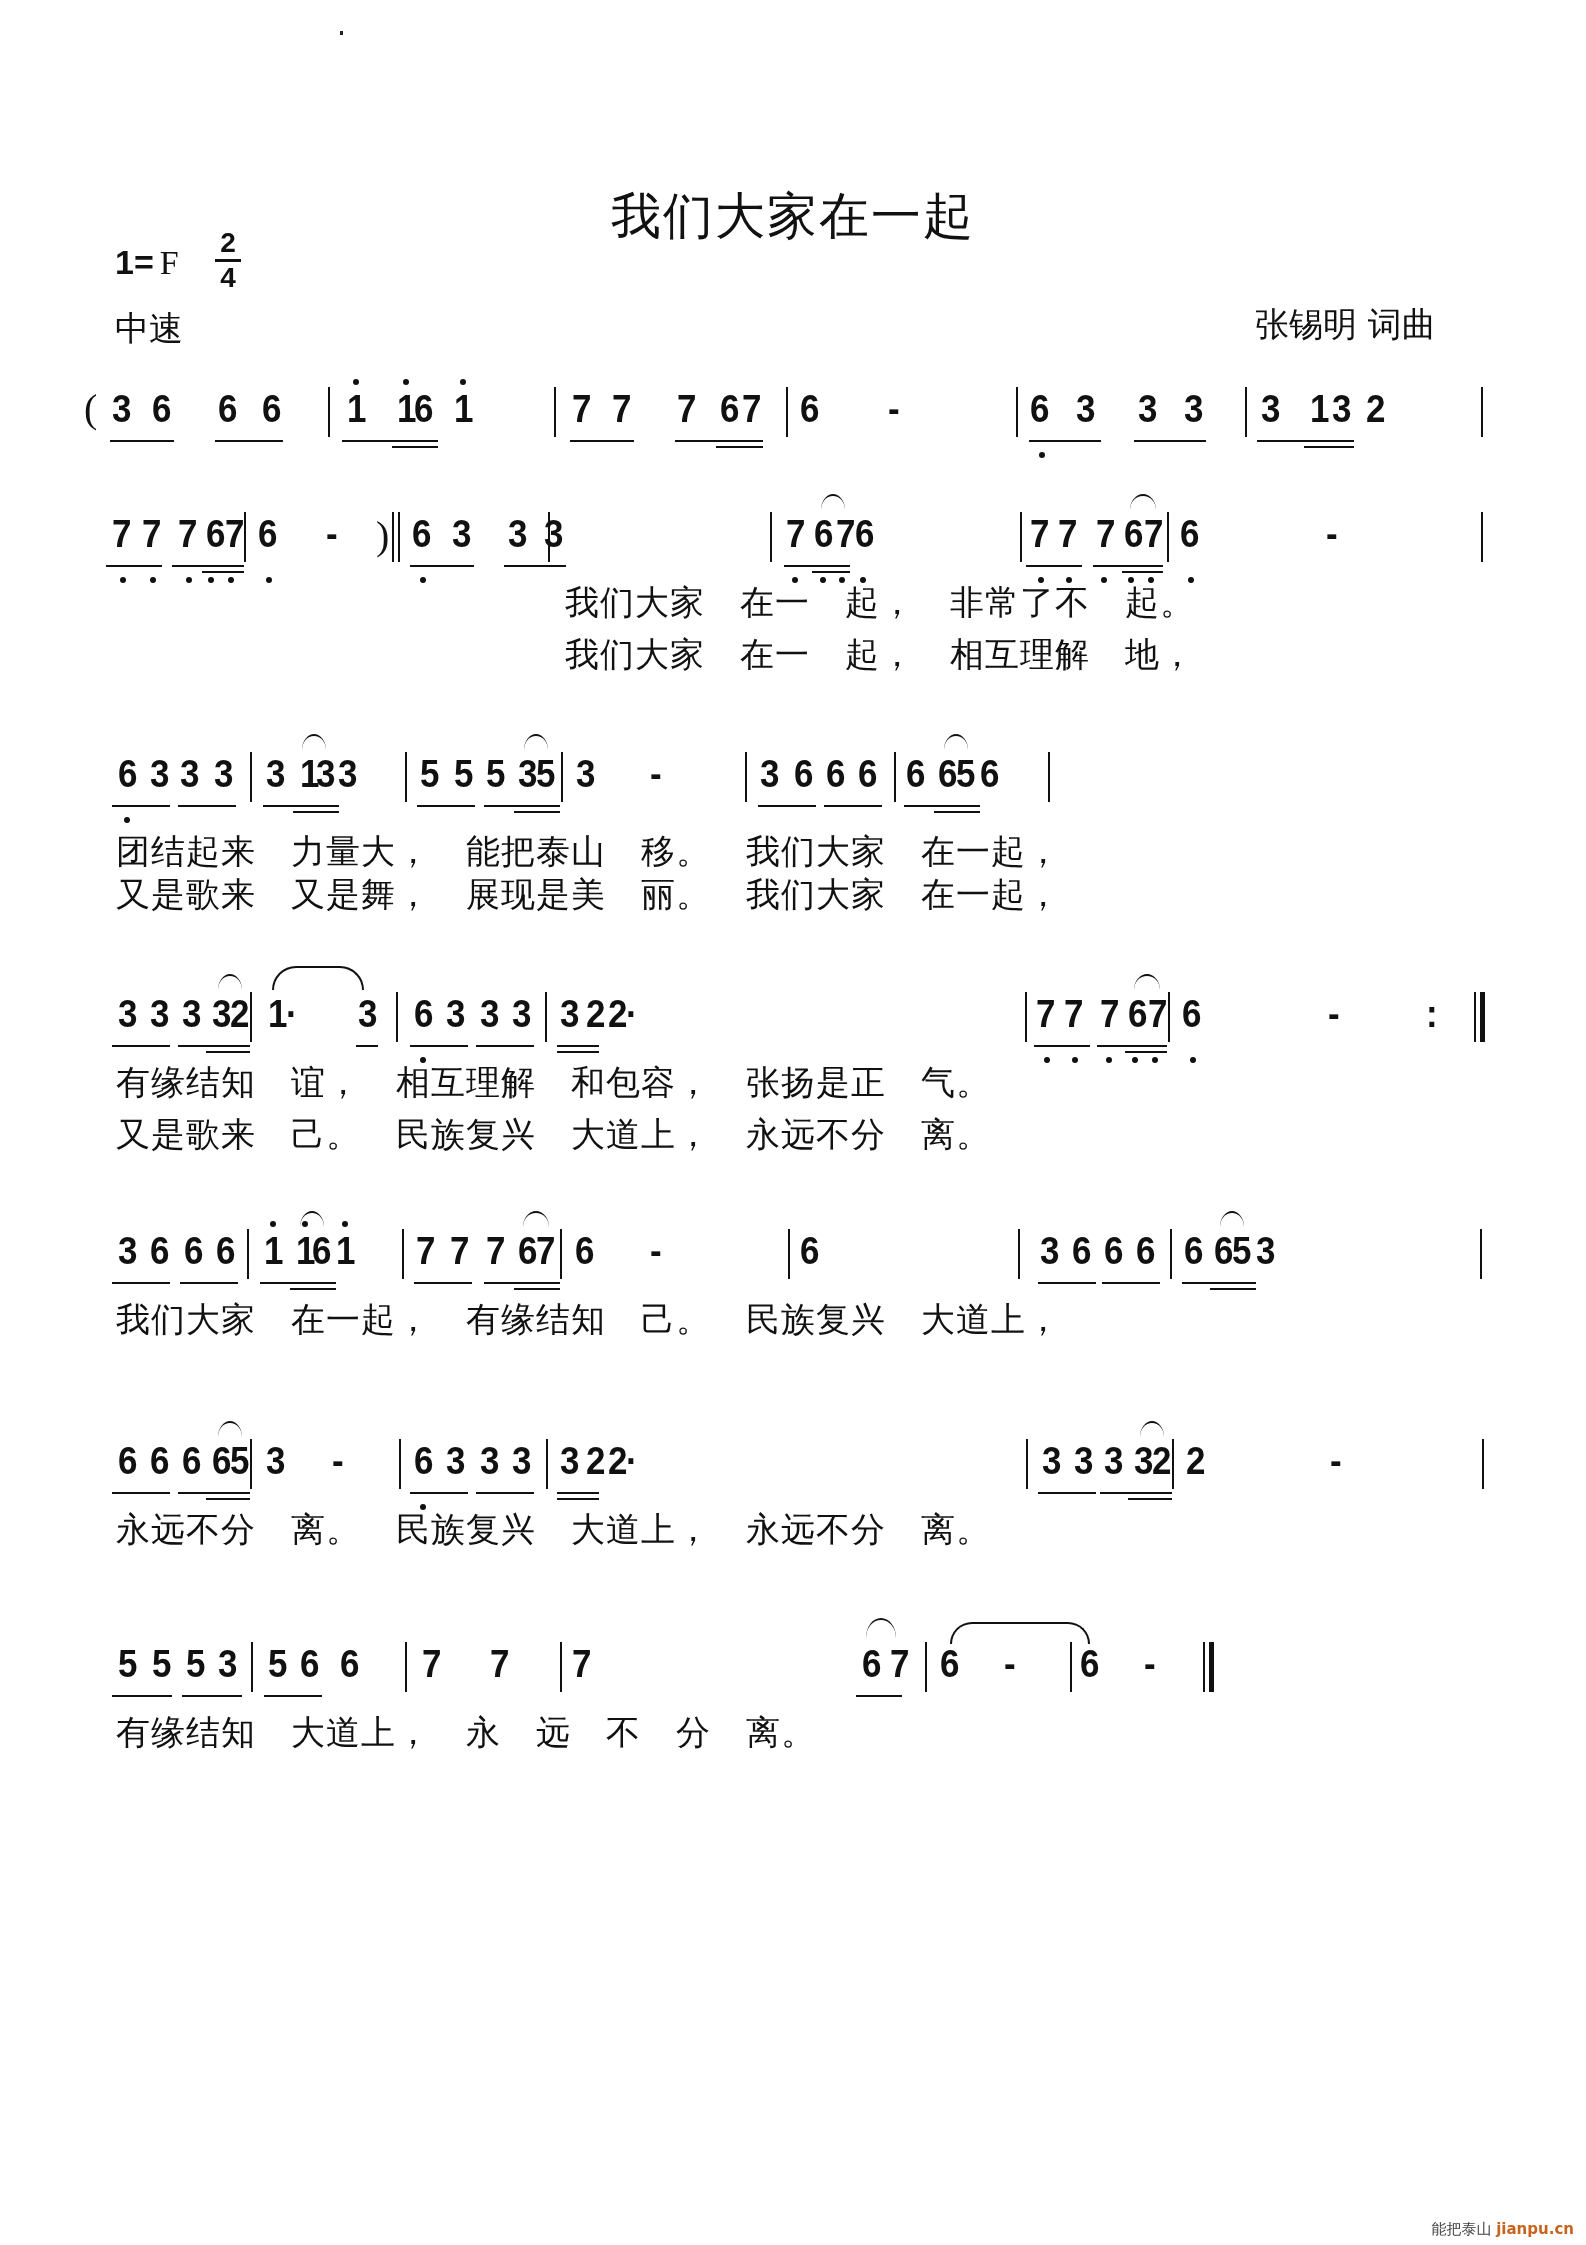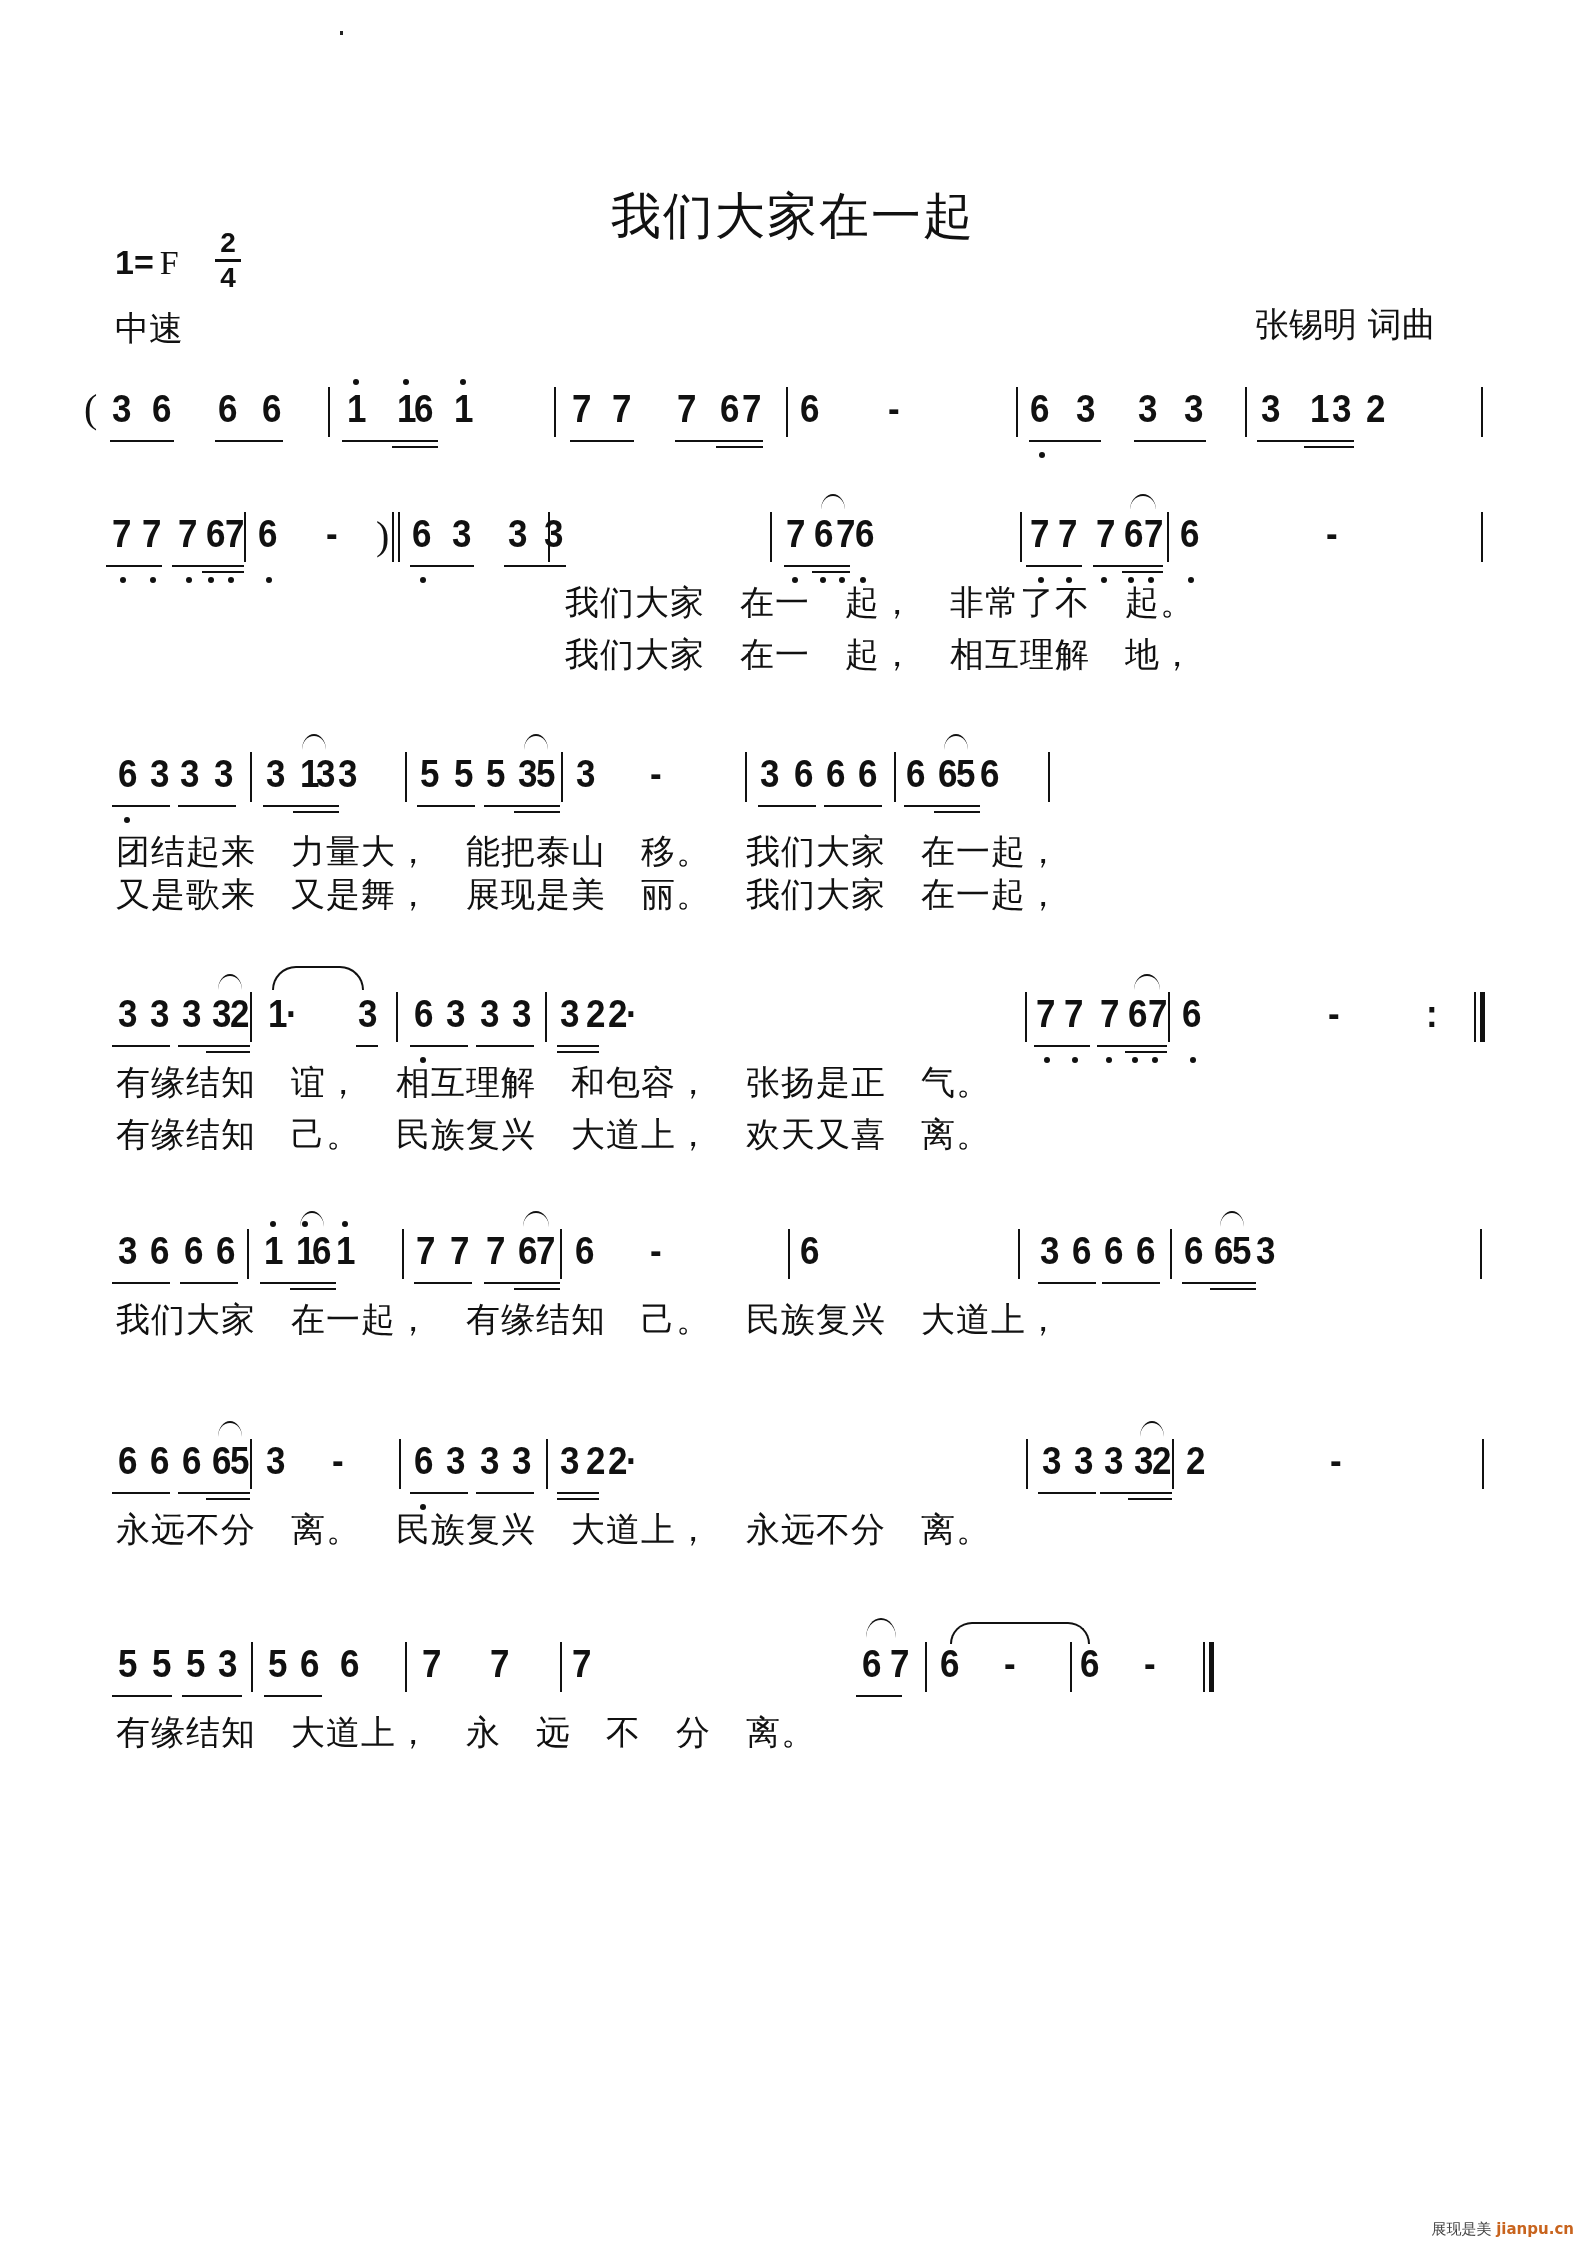--- a/index.html
+++ b/index.html
@@ -261,21 +261,21 @@
     <div class="ul2" style="left:1125px;width:42px;"></div>
   <div class="bar" style="left:1168px;"></div>
   <span class="tok" style="left:1182px;">6</span>
     <div class="dotb" style="left:1190px;"></div>
   <span class="tok" style="left:1328px;">-</span>
 
   <span class="tok" style="left:1426px;">:</span>
   <div class="dbl" style="left:1474px;"></div>
 
   <div class="lyric" style="left:116px;top:70px;"><span>有缘结知　谊，　相互理解　和包容，　张扬是正　气。</span></div>
-  <div class="lyric" style="left:116px;top:122px;"><span>有缘结知　己。　民族复兴　大道上，　欢天又喜　离。</span></div>
+  <div class="lyric" style="left:116px;top:122px;"><span>又是歌来　己。　民族复兴　大道上，　永远不分　离。</span></div>
 </div>
 
 <div class="system" style="top:1227px;">
   <span class="tok" style="left:118px;">3</span>
   <span class="tok" style="left:150px;">6</span>
   <div class="ul1" style="left:112px;width:58px;"></div>
   <span class="tok" style="left:184px;">6</span>
   <span class="tok" style="left:216px;">6</span>
   <div class="ul1" style="left:180px;width:58px;"></div>
   <div class="bar" style="left:247px;"></div>
@@ -396,14 +396,14 @@
 
   <span class="tok" style="left:1004px;">-</span>
   <div class="bar" style="left:1070px;"></div>
   <span class="tok" style="left:1080px;">6</span>
   <span class="tok" style="left:1144px;">-</span>
   <div class="dbl" style="left:1203px;"></div>
   <div class="lyric" style="left:116px;top:70px;"><span>有缘结知　大道上，　永　远　不　分　离。</span></div>
 </div>
 
 <div class="abs watermark">
-  <span>展现是美</span> <span class="w2">jianpu.cn</span>
+  <span>能把泰山</span> <span class="w2">jianpu.cn</span>
 </div>
 
 </body></html>

